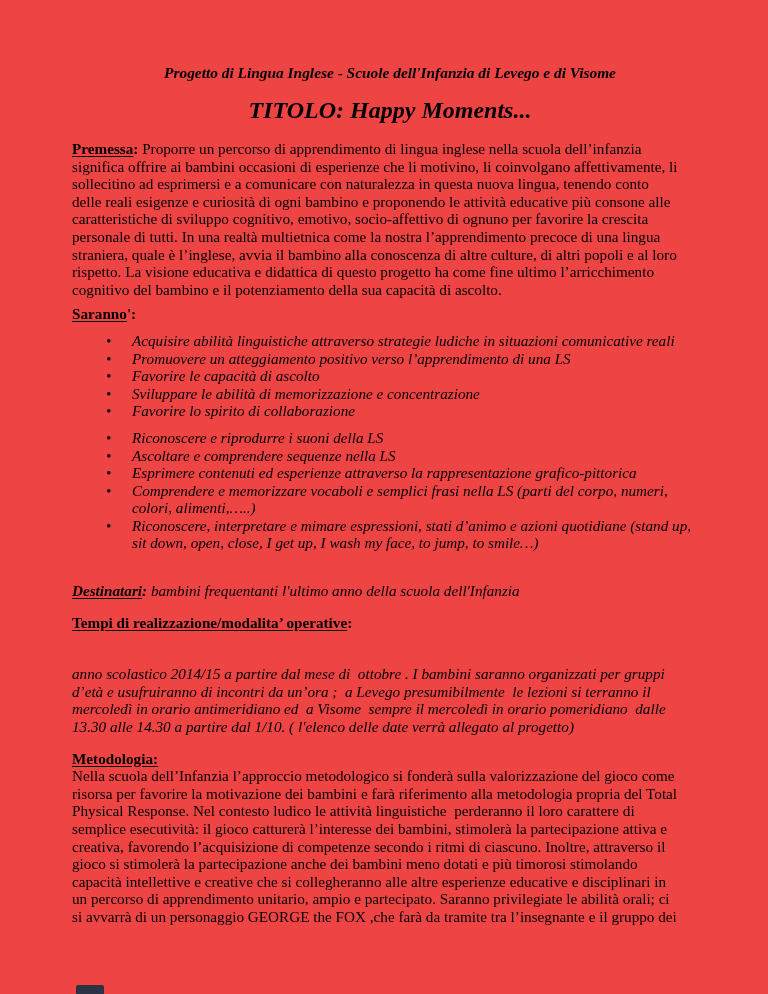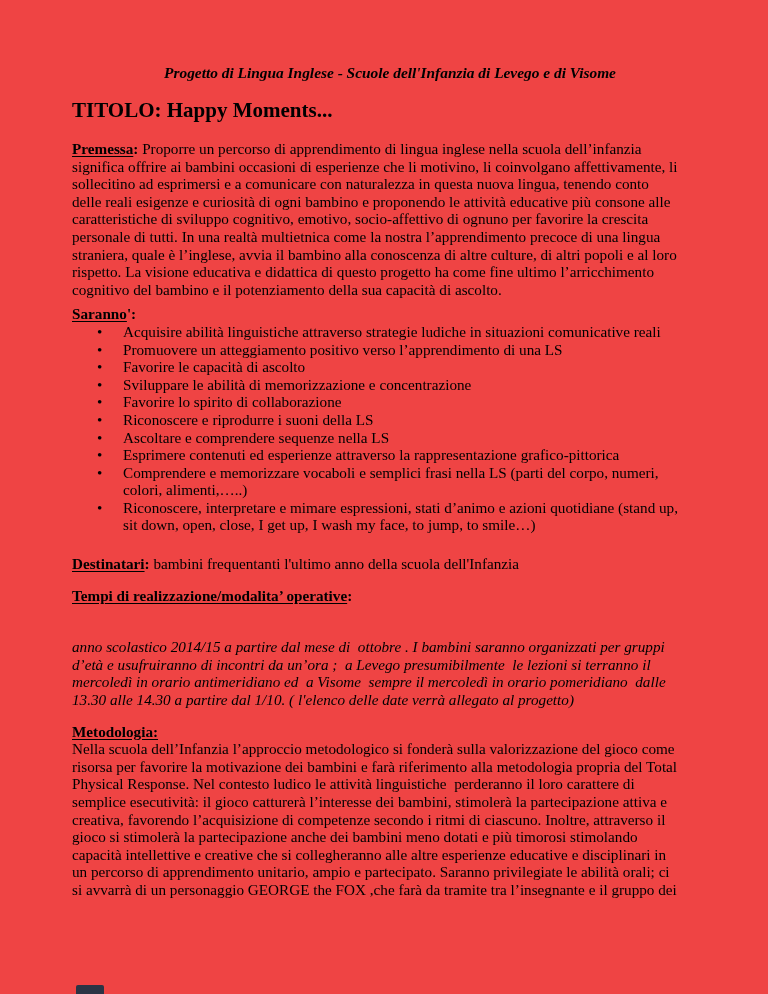--- a/index.html
+++ b/index.html
@@ -18,40 +18,42 @@
   }
   .doc-header {
     text-align: center;
     font-weight: bold;
     font-style: italic;
     font-size: 15.4px;
     line-height: 18px;
     margin: 0;
   }
   .doc-title {
-    text-align: left;
+    text-align: center;
     font-weight: bold;
-    font-size: 21px;
+    font-style: italic;
+    font-size: 24px;
     line-height: 25px;
     margin: 16px 0 0 0;
   }
   p { margin: 0; white-space: pre-wrap; }
   .lead { font-weight: bold; text-decoration: underline; text-underline-offset: 2px; }
   .lead-suffix { font-weight: bold; }
   .p-premessa { margin-top: 17px; }
   .h-finalita { margin-top: 7px; }
   .h-obiettivi { margin-top: 26px; }
-  .p-destinatari { margin-top: 21px; }
+  .p-destinatari { margin-top: 30px; font-style: italic; }
   .h-tempi { margin-top: 14px; }
   .p-tempi { margin-top: 34px; font-style: italic; }
   .h-metodologia { margin-top: 14px; }
   ul.doc-list {
-    margin: 0;
+    margin: 9px;
     padding: 0;
     list-style: none;
+    font-style: italic;
   }
   ul.doc-list li {
     position: relative;
     padding-left: 51px;
     white-space: pre-wrap;
   }
   ul.doc-list li::before {
     content: "\2022";
     position: absolute;
     left: 25px;

